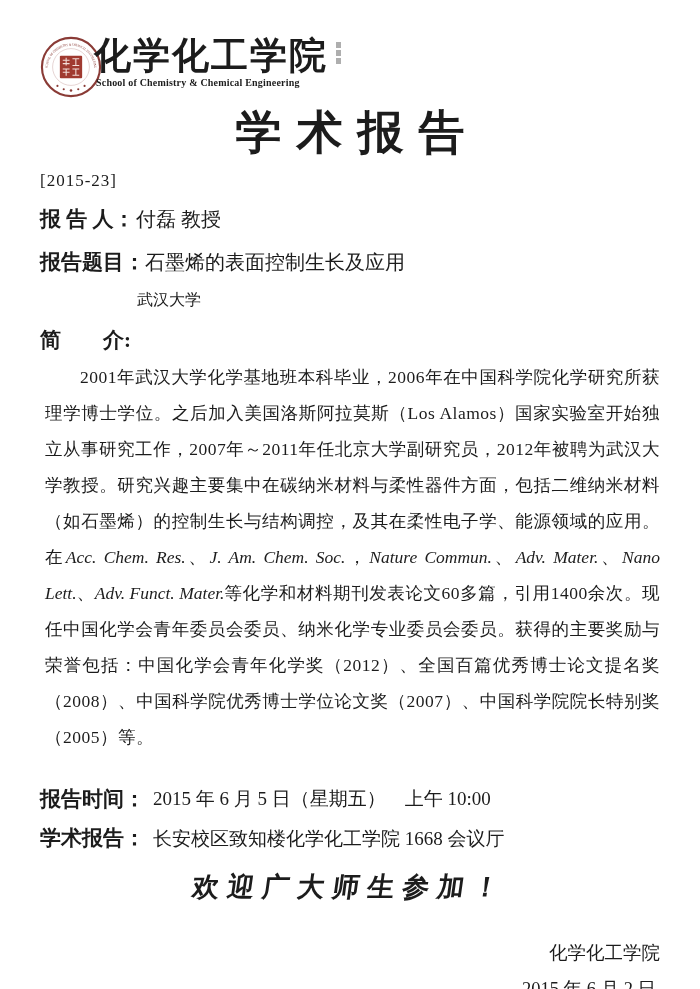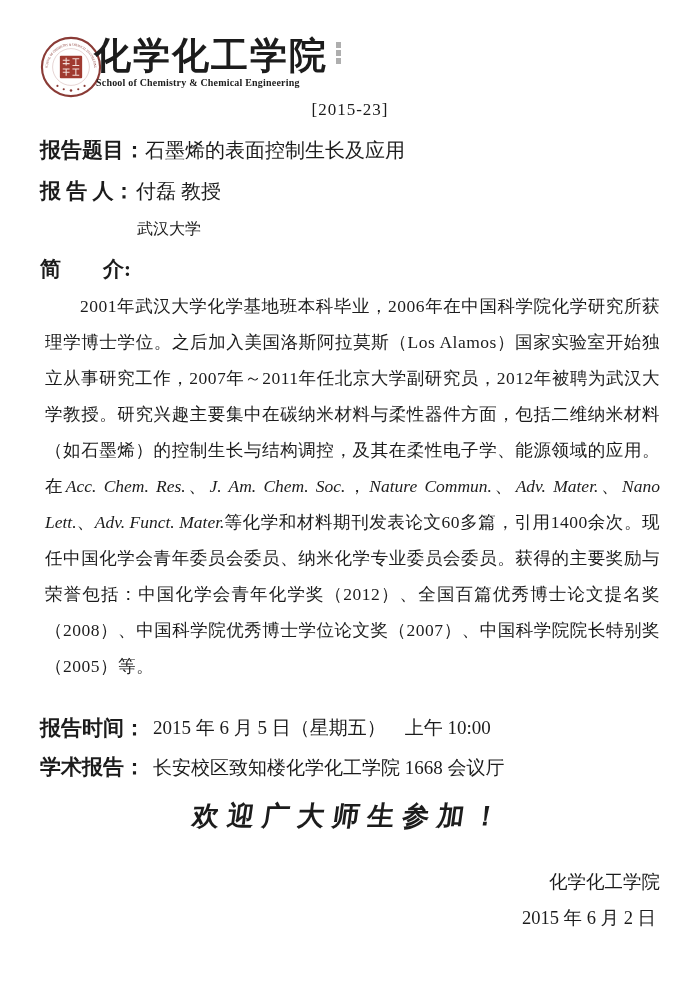--- a/index.html
+++ b/index.html
@@ -39,21 +39,21 @@
   }
   
   .doc-title{
     margin:8px 0 0 0;
     text-align:center;
     font-size:46px;line-height:48px;font-weight:bold;
     letter-spacing:15px;padding-left:15px;
     font-family:"DejaVu Serif","Liberation Serif",serif;
   }
   .issue{
-    text-align:center;
+    margin-top:15px;text-align:left;
     font-size:17px;letter-spacing:1px;
   }
   
   .field-row{display:flex;align-items:baseline;margin-top:15px;}
   .field-row.topic{margin-top:17px;}
   .field-label{
     flex:0 0 auto;min-width:96px;
     font-size:21px;font-weight:bold;line-height:26px;white-space:nowrap;
   }
   .field-value{font-size:20px;line-height:26px;white-space:nowrap;}
@@ -118,31 +118,32 @@
       <div class="org-cn">化学化工学院</div>
       <div class="side-mark">
           <i></i>
           <i></i>
           <i></i>
         </div>
       <div class="org-en">School of Chemistry &amp; Chemical Engineering</div>
     </div>
   </header>
 
+  <h1 class="doc-title">学术报告</h1>
 
   <div class="issue">[2015-23]</div>
+
+  <div class="field-row">
+    <span class="field-label">报 告 人：</span>
+    <span class="field-value">付磊 教授</span>
+  </div>
 
   <div class="field-row topic">
     <span class="field-label">报告题目：</span>
     <span class="field-value">石墨烯的表面控制生长及应用</span>
-  </div>
-
-  <div class="field-row">
-    <span class="field-label">报 告 人：</span>
-    <span class="field-value">付磊 教授</span>
   </div>
 
   <div class="affiliation">武汉大学</div>
 
   <div class="intro-label">简　　介:</div>
 
   <p class="intro-p"><span>2001年武汉大学化学基地班本科毕业，2006年在中国科学院化学研究所获理学博士学位。之后加入美国洛斯阿拉莫斯（Los Alamos）国家实验室开始独立从事研究工作，2007年～2011年任北京大学副研究员，2012年被聘为武汉大学教授。研究兴趣主要集中在碳纳米材料与柔性器件方面，包括二维纳米材料（如石墨烯）的控制生长与结构调控，及其在柔性电子学、能源领域的应用。在</span><span class="journal-italic">Acc. Chem. Res.</span><span>、</span><span class="journal-italic">J. Am. Chem. Soc.</span><span>，</span><span class="journal-italic">Nature Commun.</span><span>、</span><span class="journal-italic">Adv. Mater.</span><span>、</span><span class="journal-italic">Nano Lett.</span><span>、</span><span class="journal-italic">Adv. Funct. Mater.</span><span>等化学和材料期刊发表论文60多篇，引用1400余次。现任中国化学会青年委员会委员、纳米化学专业委员会委员。获得的主要奖励与荣誉包括：中国化学会青年化学奖（2012）、全国百篇优秀博士论文提名奖（2008）、中国科学院优秀博士学位论文奖（2007）、中国科学院院长特别奖（2005）等。</span></p>
 
   <div class="field-row time">
     <span class="field-label">报告时间：</span>

